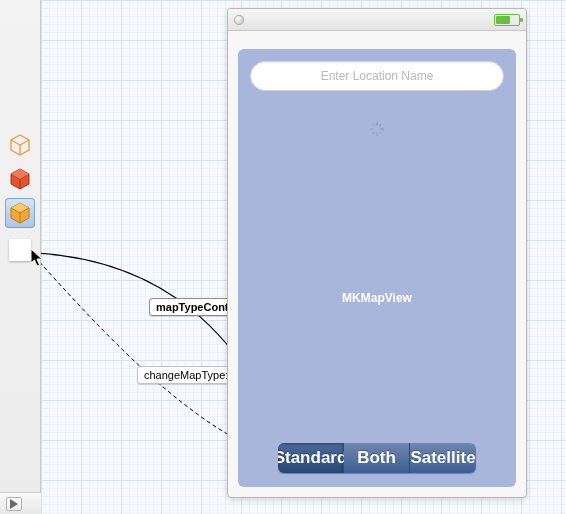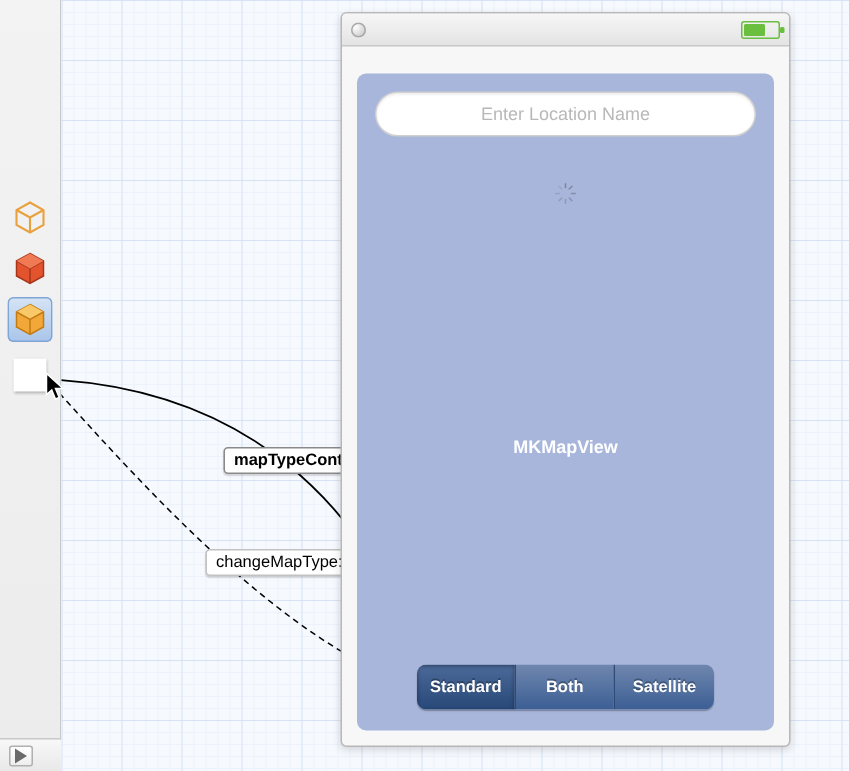--- a/index.html
+++ b/index.html
@@ -94,21 +94,21 @@
   }
   .segmented {
     position:absolute; left:50%; bottom:14px; transform:translateX(-50%);
     display:flex; height:30px;
     border-radius:6px; overflow:hidden;
     box-shadow: 0 1px 1px rgba(0,0,0,0.3);
   }
   .seg-btn {
     width:66px;
     background: linear-gradient(#6f87ae,#3c5e94);
-    color:#fff; font-size:11px; font-weight:600;
+    color:#fff; font-size:17px; font-weight:600;
     display:flex; align-items:center; justify-content:center;
     border-right:1px solid #2f4a76;
     text-shadow: 0 -1px 0 rgba(0,0,0,0.3);
   }
   .seg-btn:last-child { border-right:none; }
   .seg-btn.selected { background: linear-gradient(#4c6a9a,#274878); box-shadow: inset 0 1px 3px rgba(0,0,0,0.4);}
 
   
   .conn-label {
     position:absolute;

